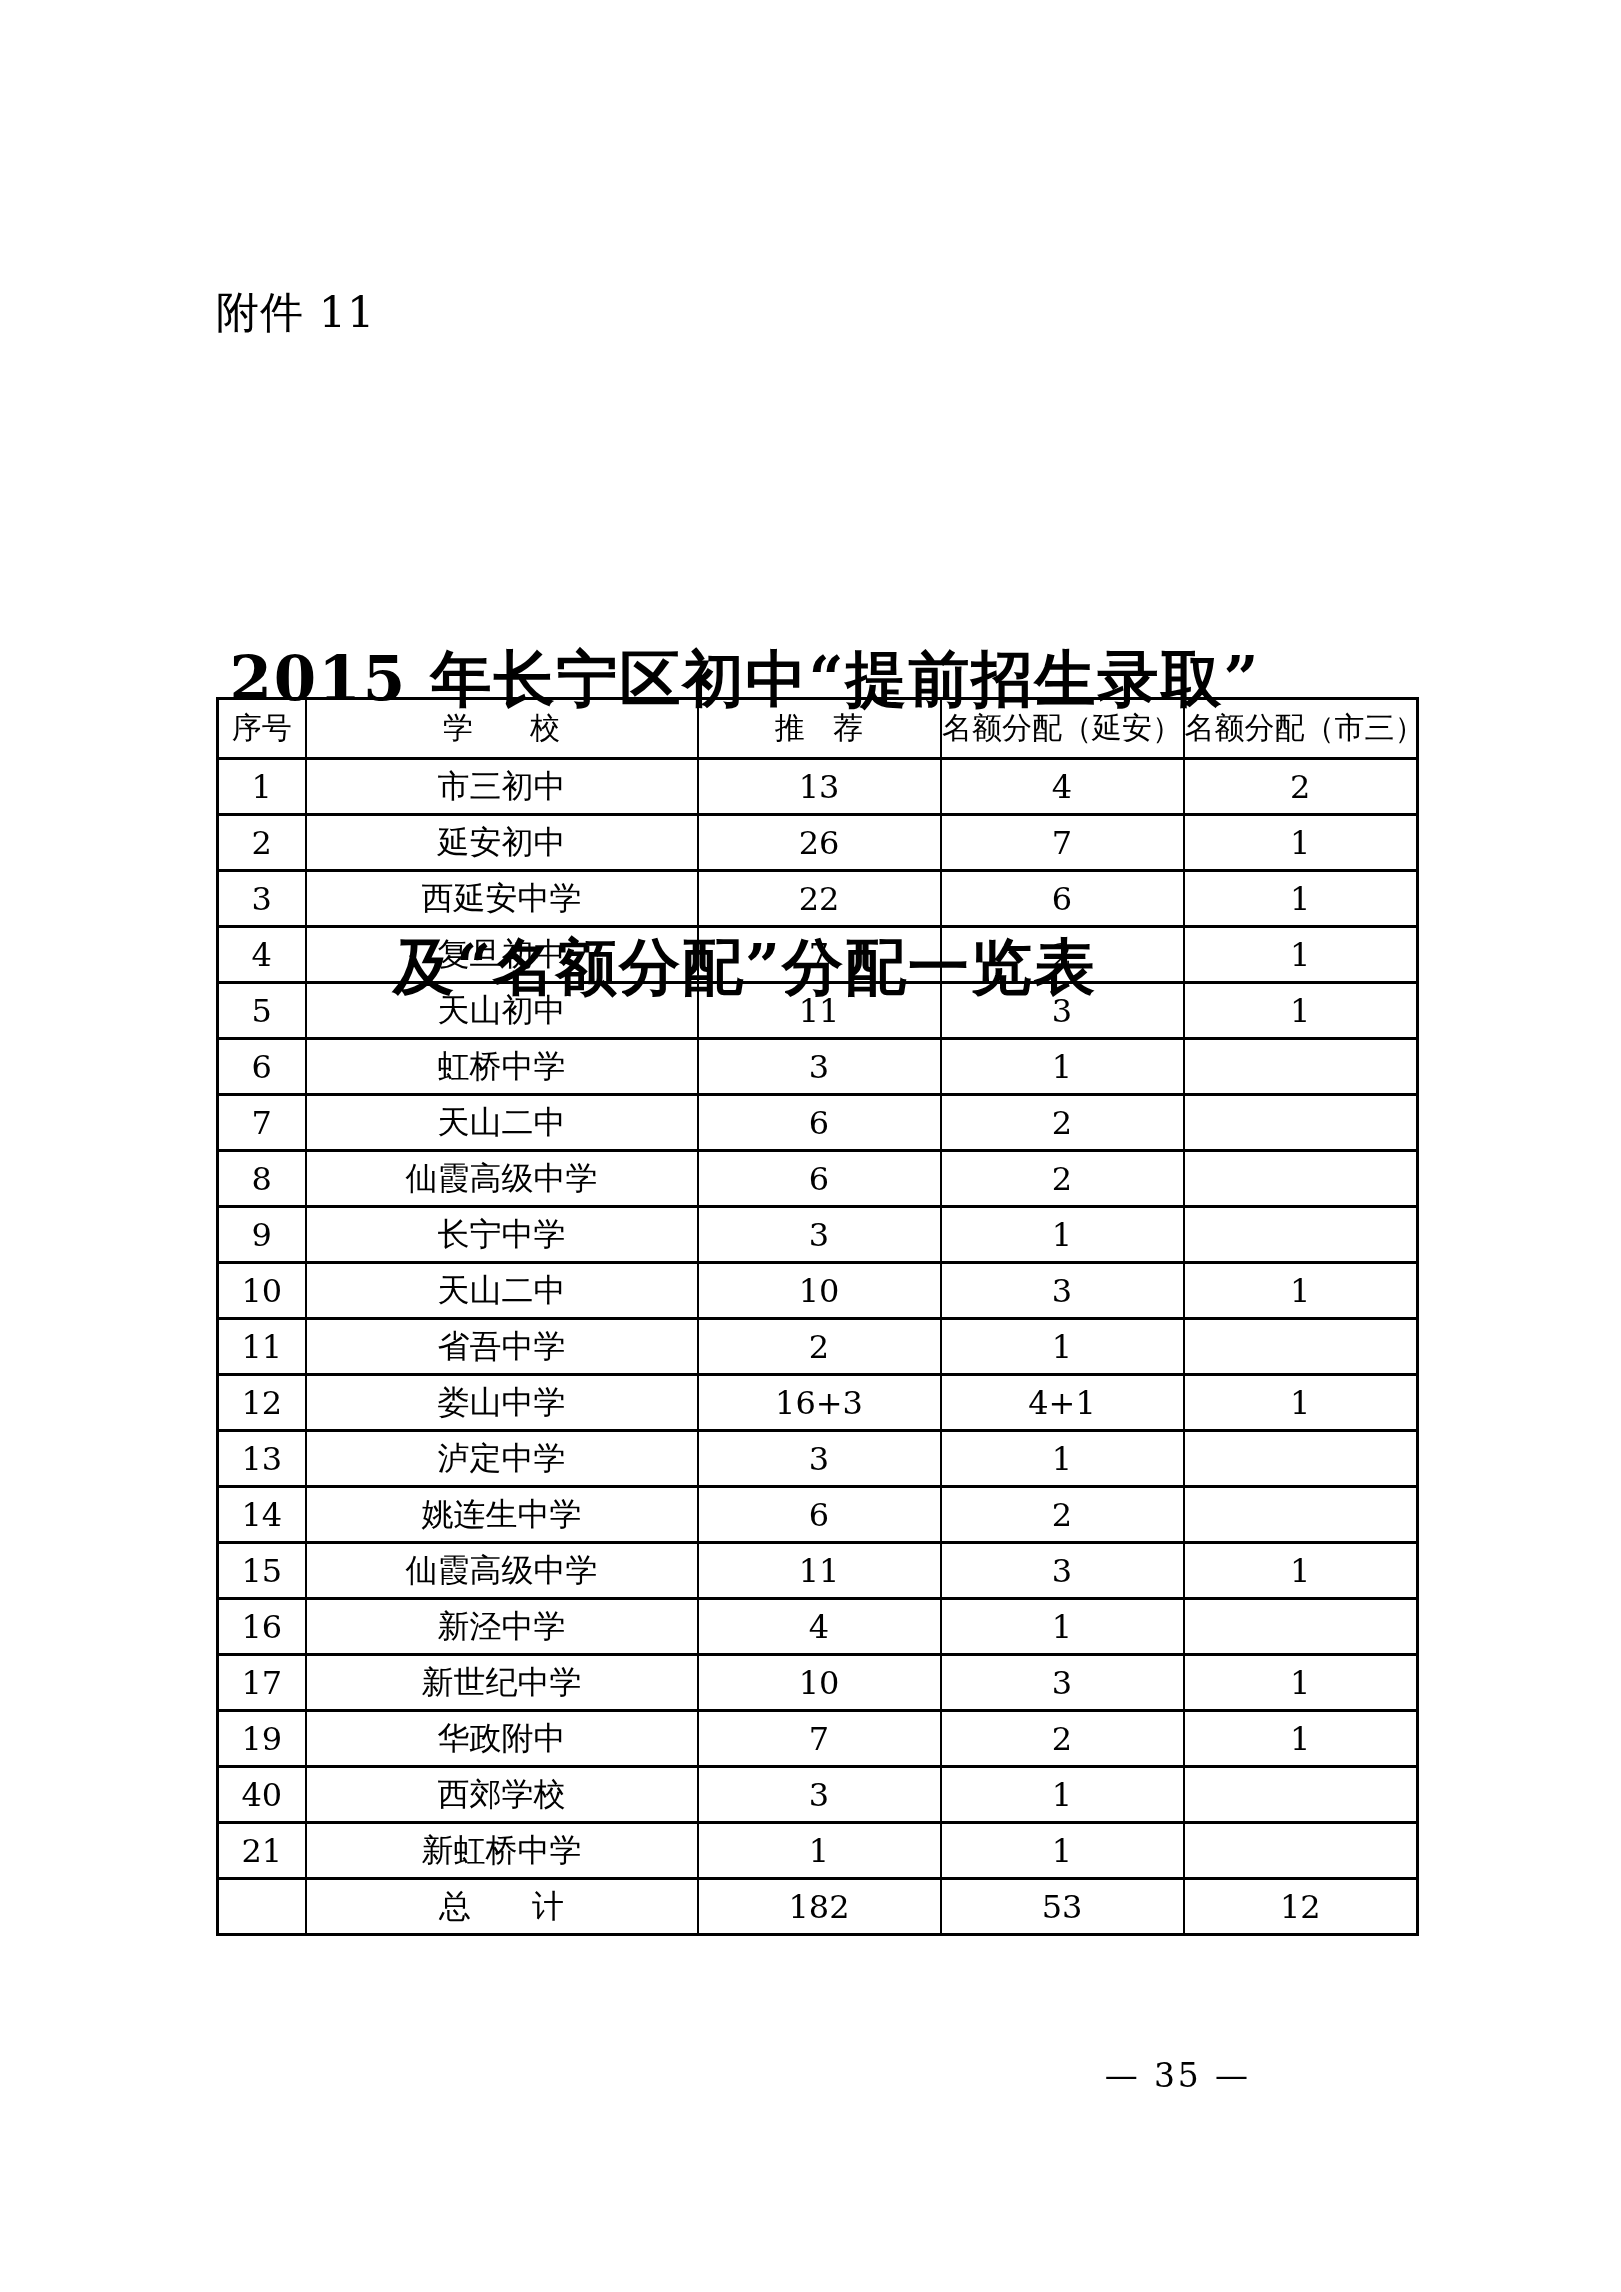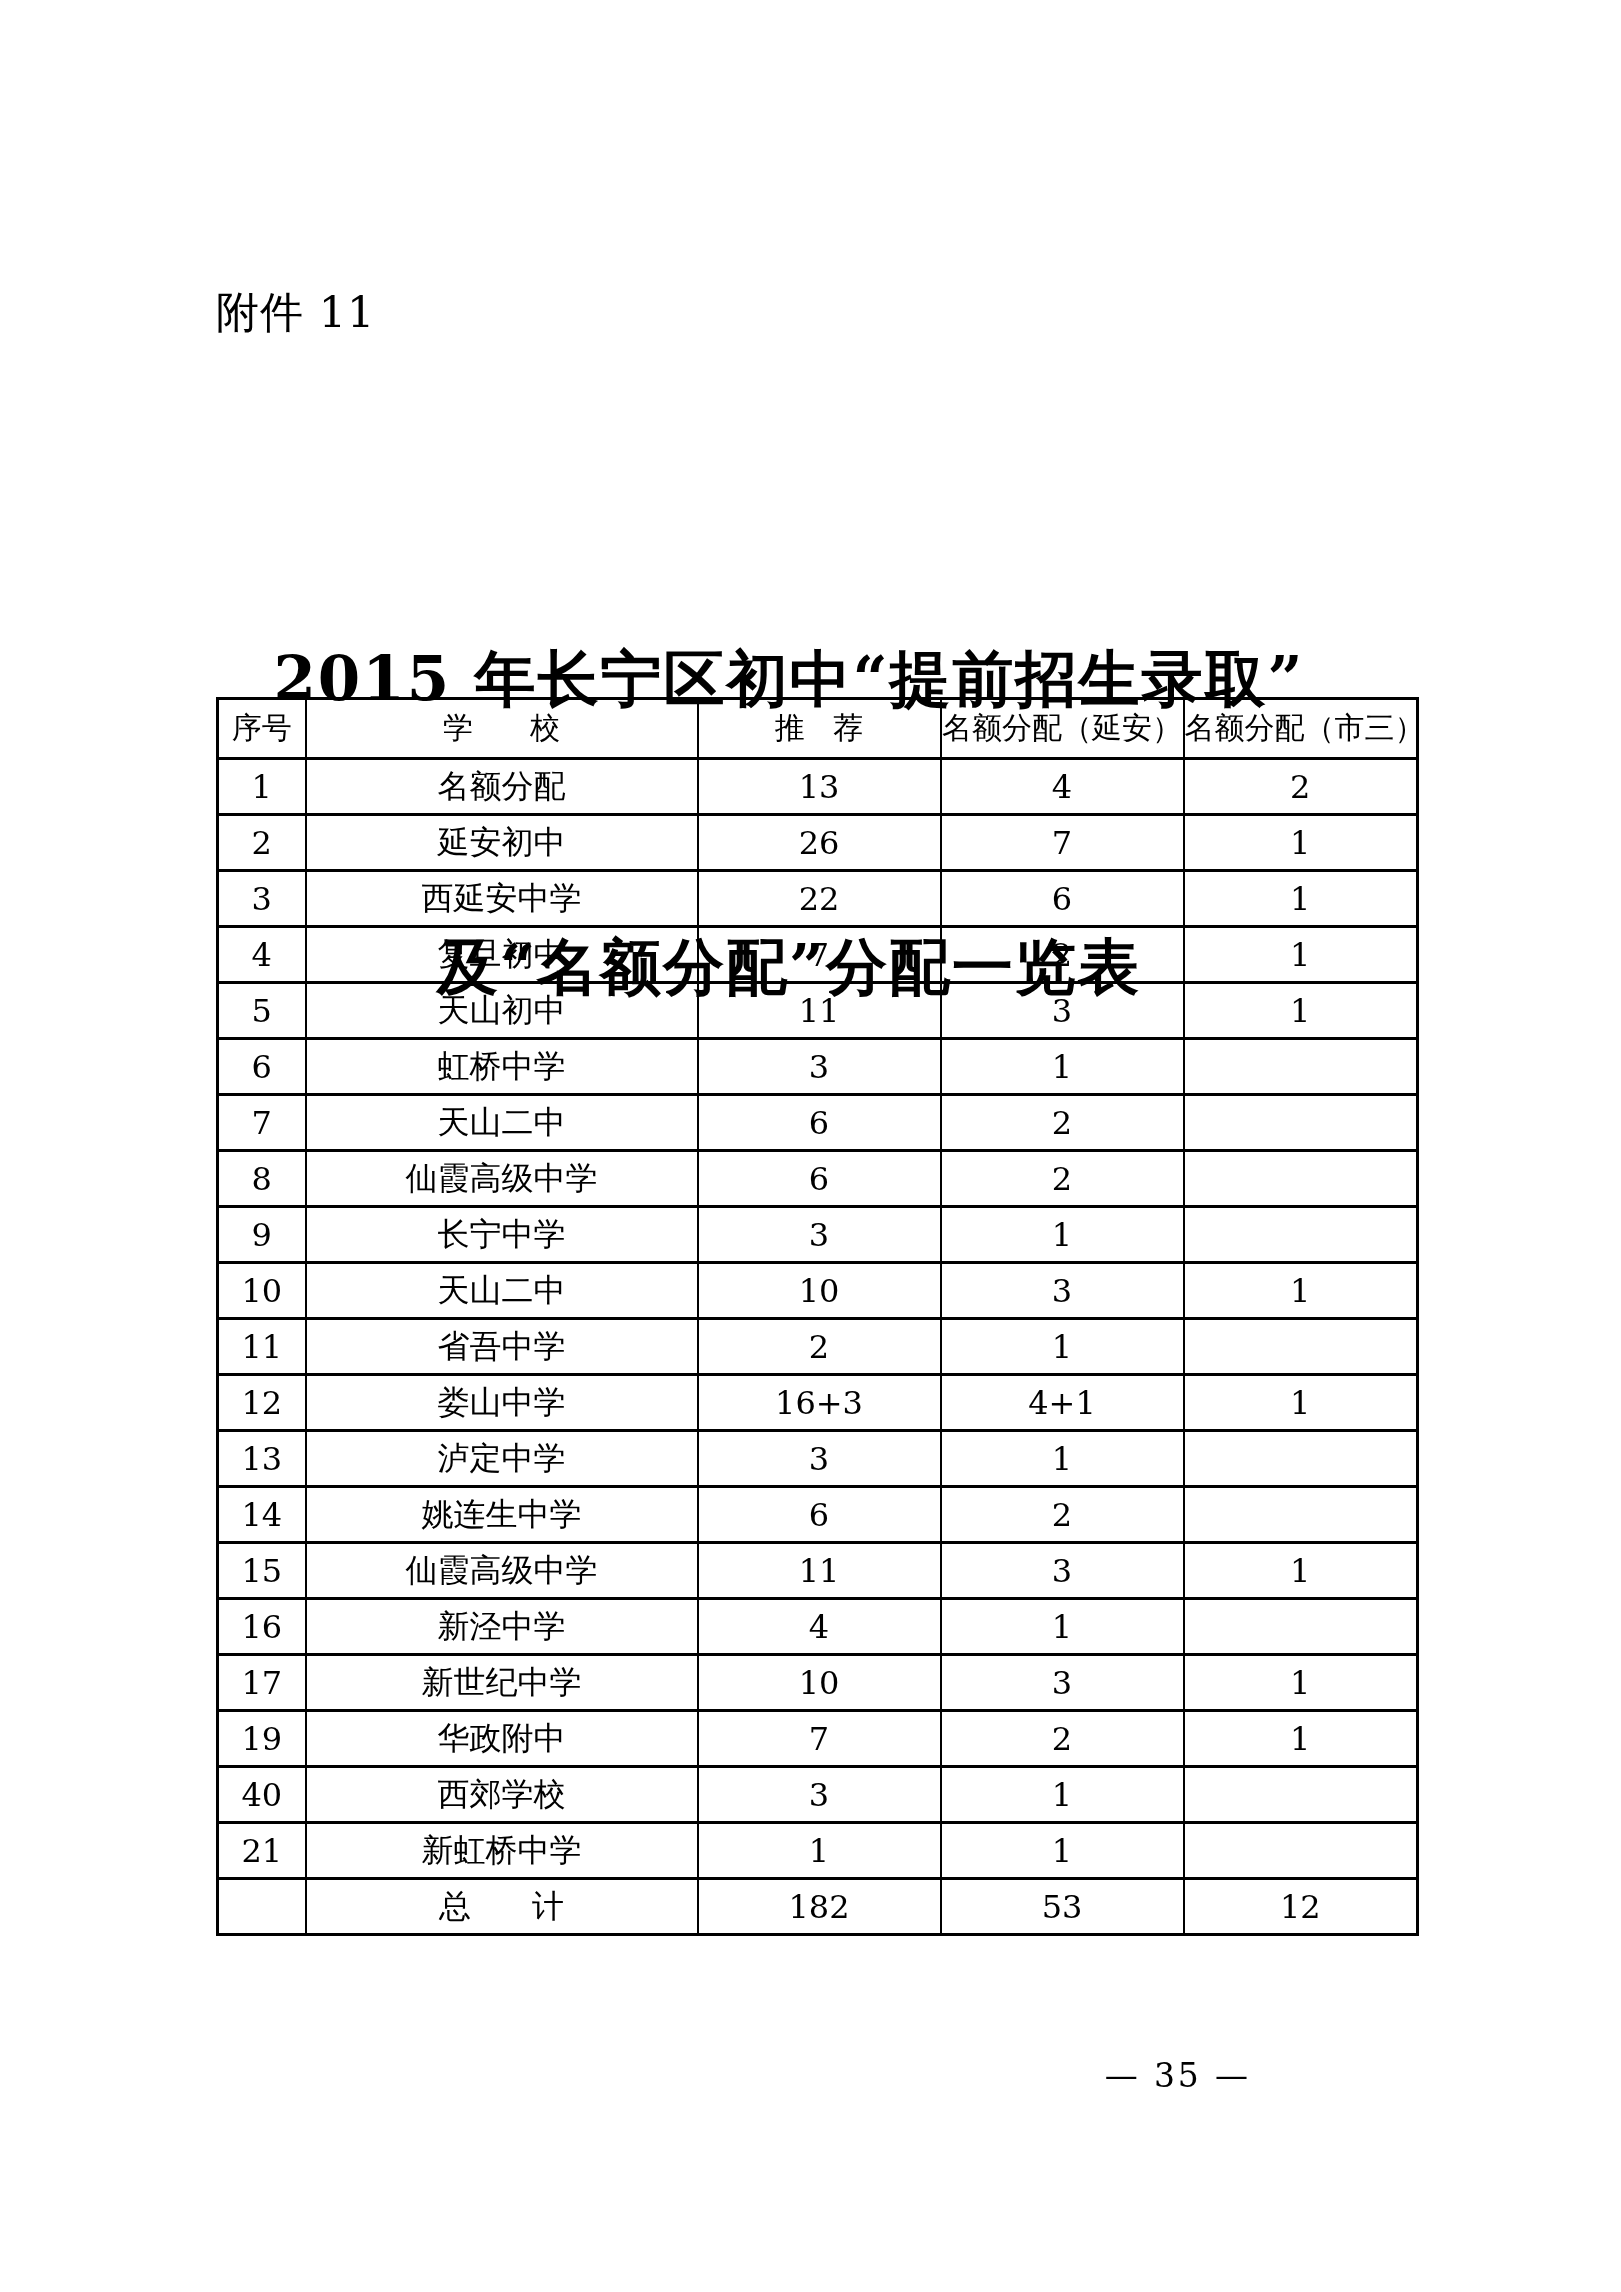--- a/index.html
+++ b/index.html
@@ -28,21 +28,20 @@
     position: absolute;
     left: 0;
     top: 439px;
     width: 100%;
     text-align: center;
     font-size: 61px;
     font-weight: 700;
     line-height: 96px;
     letter-spacing: 2px;
     white-space: pre;
-    padding-left: 44px;
   }
   table.alloc-table {
     position: absolute;
     left: 216px;
     top: 697px;
     width: 1201px;
     border-collapse: collapse;
     table-layout: fixed;
     border: 3.9px solid #000000;
   }
@@ -102,21 +101,21 @@
         <th>序号</th>
         <th>学      校</th>
         <th>推   荐</th>
         <th>名额分配（延安）</th>
         <th>名额分配（市三）</th>
       </tr>
     </thead>
     <tbody>
         <tr>
           <td>1</td>
-          <td>名额分配</td>
+          <td>市三初中</td>
           <td>13</td>
           <td>4</td>
           <td>2</td>
         </tr>
         <tr>
           <td>2</td>
           <td>延安初中</td>
           <td>26</td>
           <td>7</td>
           <td>1</td>

